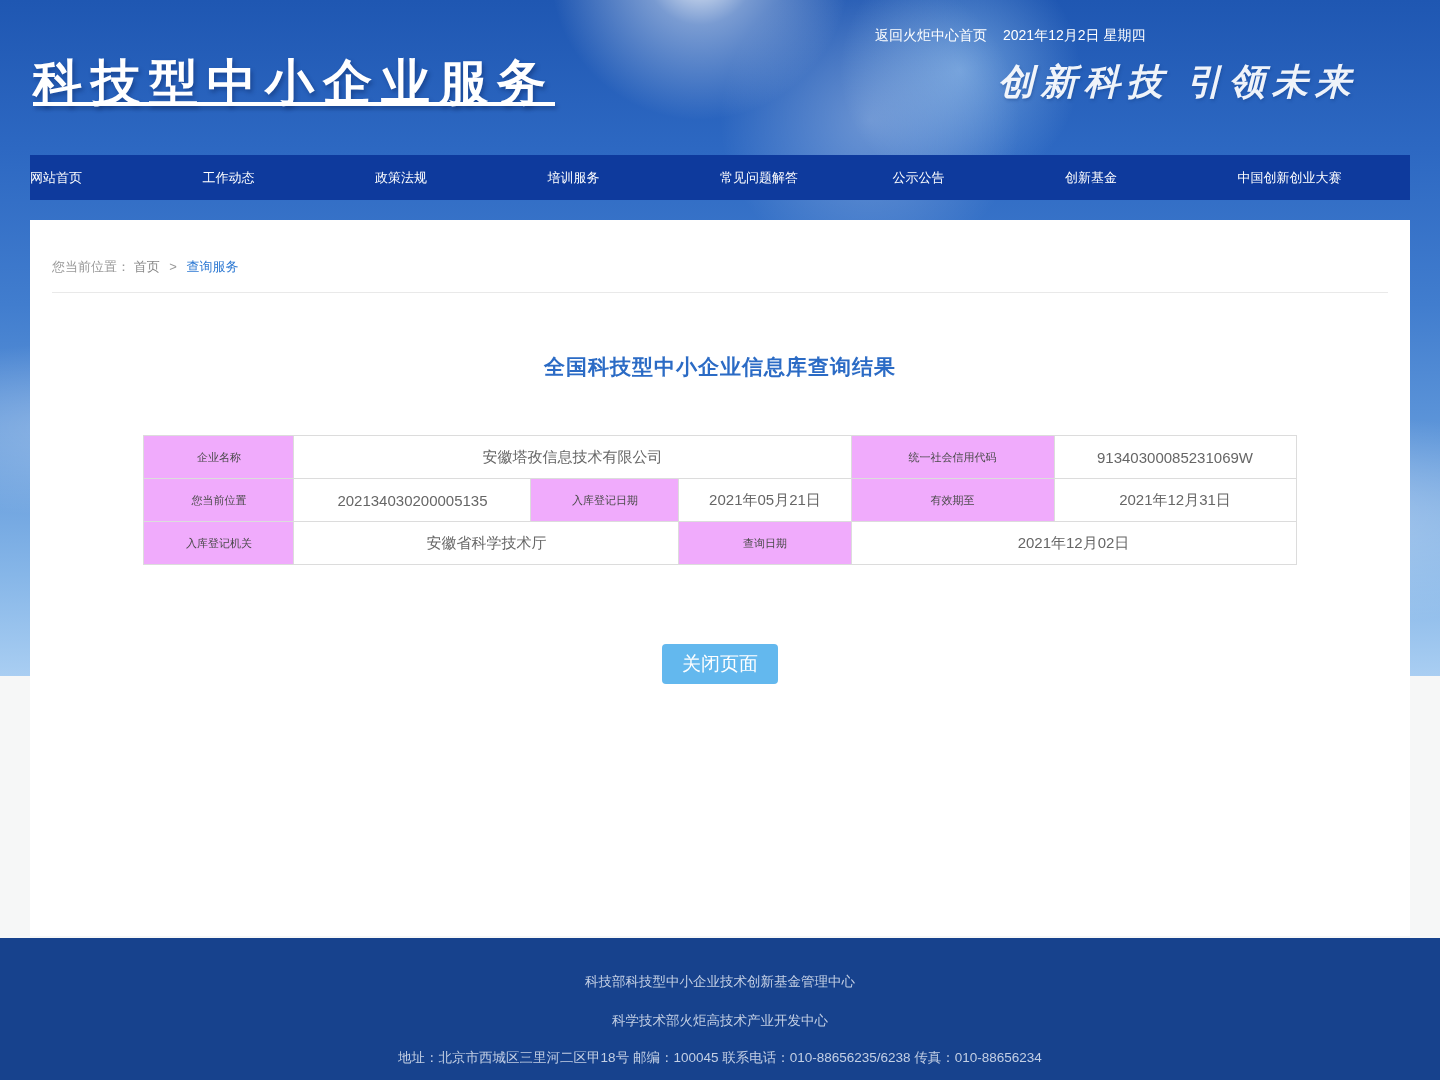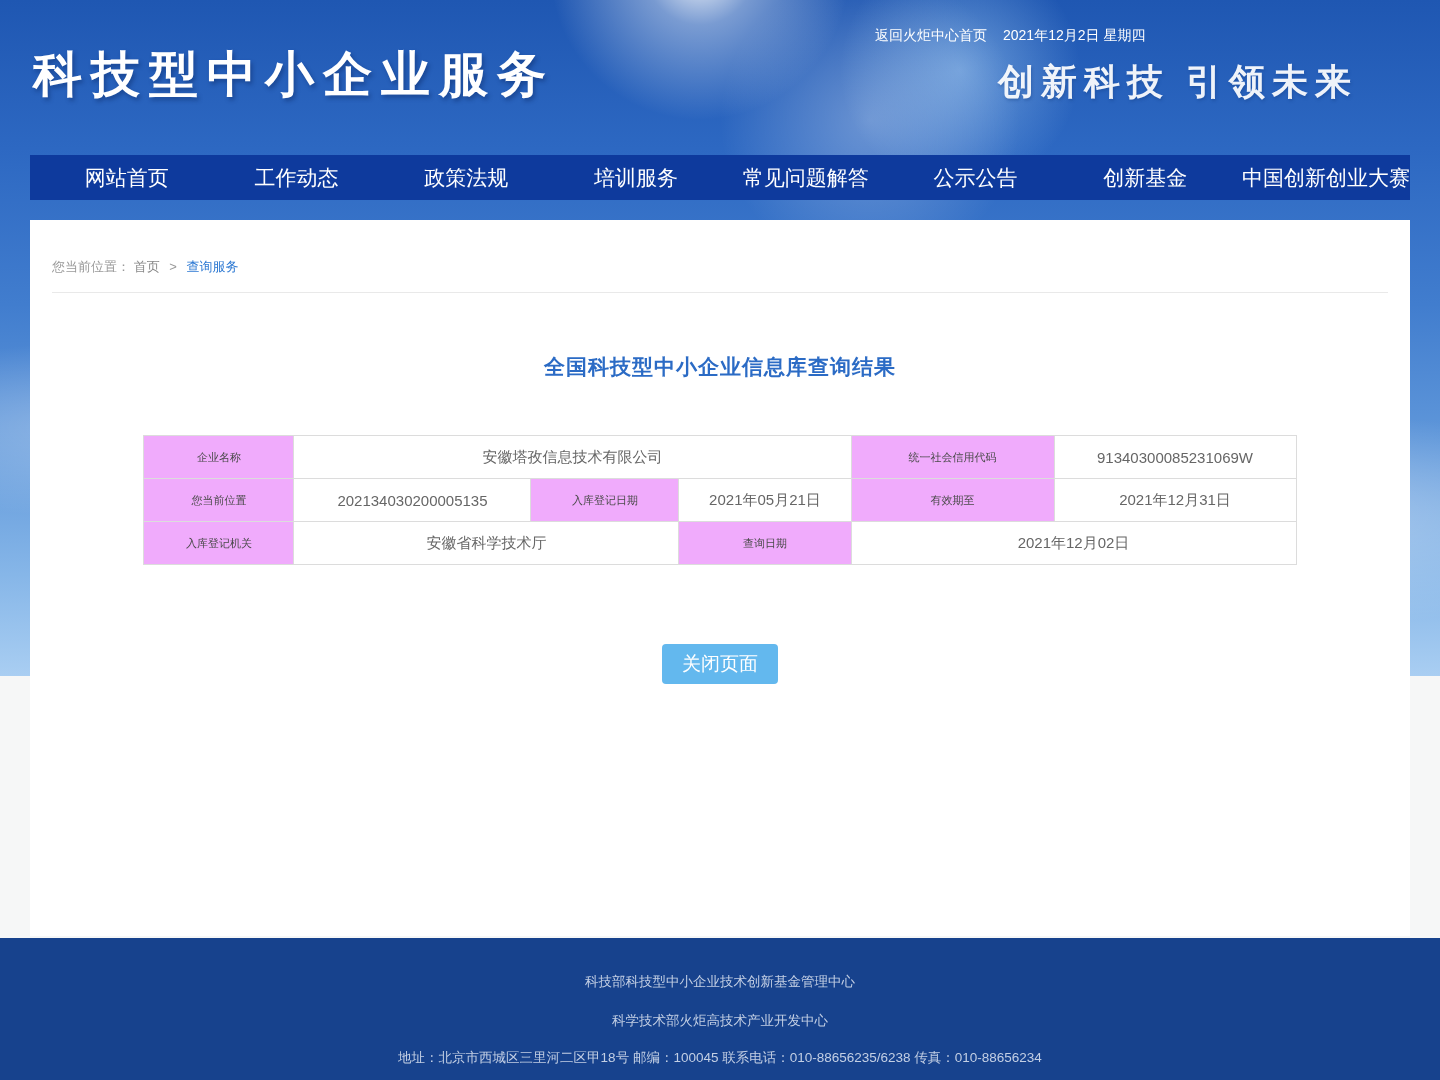--- a/index.html
+++ b/index.html
@@ -26,26 +26,26 @@
 
   .search-box { position:absolute; top:14px; left:1176px; width:224px; height:38px; background:#ffffff; border-radius:6px; display:flex; align-items:center; box-shadow:0 1px 2px rgba(0,30,90,0.25); }
   .search-box input { flex:1; border:none; outline:none; background:transparent; font-size:15px; color:#333; padding:0 6px 0 13px; font-family:inherit; }
   .search-box input::placeholder { color:#333; opacity:1; }
   .search-btn { width:38px; height:38px; border:none; background:transparent; cursor:pointer; display:flex; align-items:center; justify-content:center; }
   .mag { position:relative; width:18px; height:18px; }
   .mag::before { content:""; position:absolute; left:0; top:0; width:12px; height:12px; border:3px solid #1a478f; border-radius:50%; }
   .mag::after { content:""; position:absolute; left:13px; top:12px; width:6px; height:3px; background:#1a478f; transform:rotate(45deg); border-radius:2px; }
 
   
-  .logo { position:absolute; top:42px; left:33px; font-family:"Liberation Serif","DejaVu Serif",serif; font-weight:bold; font-size:49px; color:#ffffff; letter-spacing:9px; text-shadow:2px 3px 4px rgba(10,40,100,0.45); white-space:nowrap; }
-  .slogan { position:absolute; top:58px; left:998px; width:400px; font-family:"Liberation Serif","DejaVu Serif",serif; font-weight:bold; font-size:36px; color:rgba(255,255,255,0.93); letter-spacing:7px; text-shadow:1px 2px 3px rgba(20,60,130,0.35); white-space:nowrap; }
+  .logo { position:absolute; top:50px; left:33px; font-family:"Liberation Serif","DejaVu Serif",serif; font-weight:bold; font-size:49px; color:#ffffff; letter-spacing:9px; text-shadow:2px 3px 4px rgba(10,40,100,0.45); white-space:nowrap;text-decoration:underline; }
+  .slogan { position:absolute; top:58px; left:998px; width:400px; font-family:"Liberation Serif","DejaVu Serif",serif; font-style:italic; font-weight:bold; font-size:36px; color:rgba(255,255,255,0.93); letter-spacing:7px; text-shadow:1px 2px 3px rgba(20,60,130,0.35); white-space:nowrap; }
 
   
   .navbar { position:absolute; top:155px; left:30px; width:1380px; height:45px; background:#0e3a9d; display:flex; }
-  .nav-item { flex:1; line-height:45px; text-align:center; color:#ffffff; font-size:21px; cursor:pointer; white-space:nowrap;padding-left:24px; }
+  .nav-item { flex:1; line-height:45px; color:#ffffff; font-size:13px; cursor:pointer; white-space:nowrap; }
 
   
   .panel { position:absolute; top:220px; left:30px; width:1380px; height:716px; background:#ffffff; }
   .breadcrumb { padding:38px 22px 0 22px; font-size:13px; color:#999; }
   .breadcrumb .bc-home { color:#888; cursor:pointer; }
   .breadcrumb .bc-sep { color:#999; margin:0 6px; }
   .breadcrumb .bc-current { color:#2f7ad3; cursor:pointer; }
   .bc-divider { margin:16px 22px 0 22px; border-bottom:1px solid #e9e9e9; }
 
   .result-title { margin-top:60px; text-align:center; color:#2b6bc5; font-size:21px; font-weight:bold; letter-spacing:1px; }

